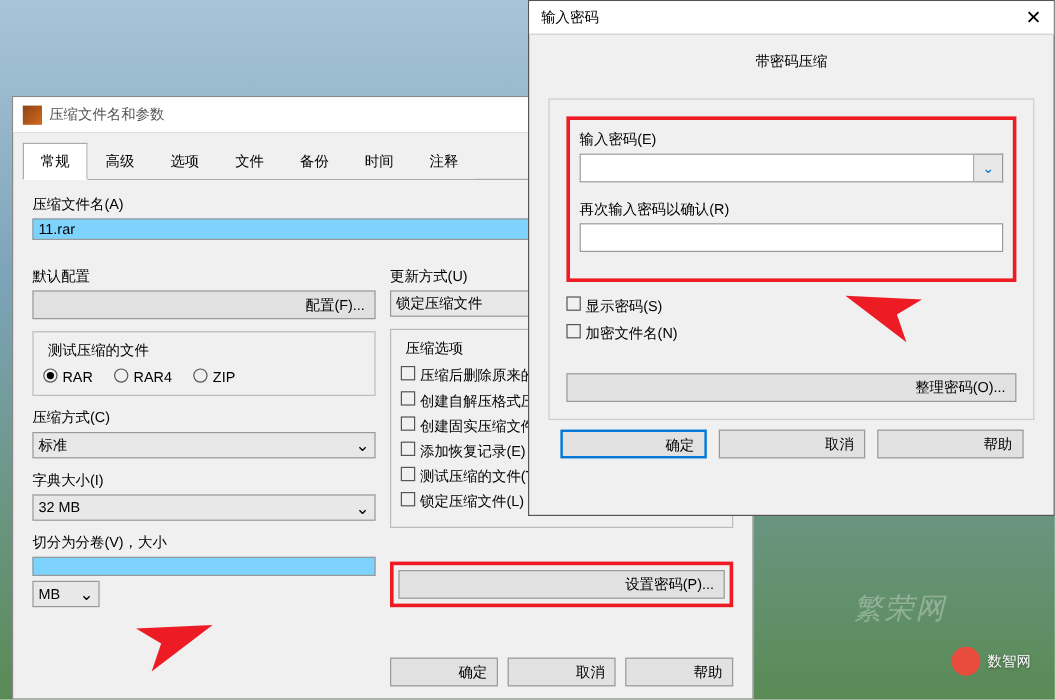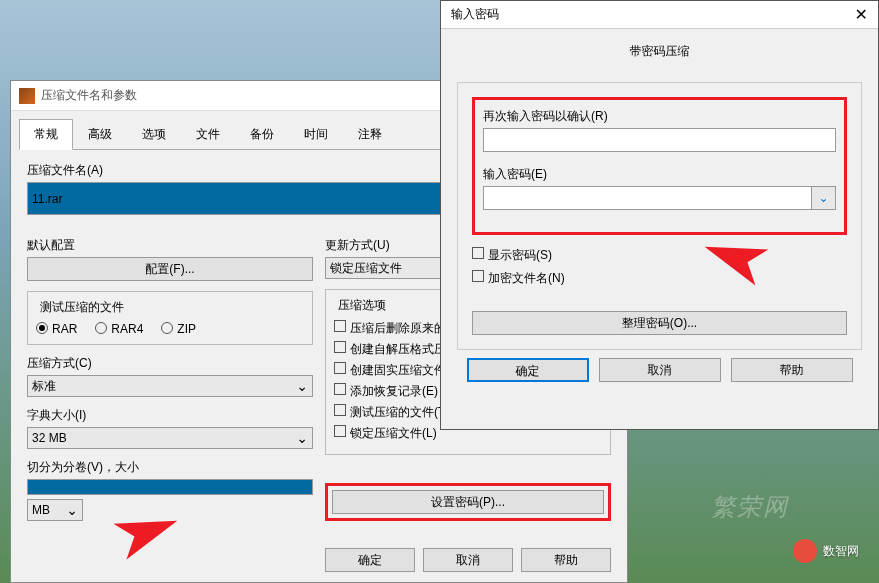--- a/index.html
+++ b/index.html
@@ -11,25 +11,25 @@
     .titlebar-text { color: #555; }
     
     .tabs { display: flex; margin: 8px 8px 0 8px; border-bottom: 1px solid #aaa; }
     .tab { padding: 6px 14px; background: #f0f0f0; border: 1px solid transparent; border-bottom: none; cursor: pointer; }
     .tab.active { background: #fff; border: 1px solid #aaa; border-bottom: 1px solid #fff; margin-bottom: -1px; }
     
     .content { padding: 12px 16px; display: flex; gap: 12px; }
     .col { flex: 1; }
     
     .label { display: block; margin-bottom: 3px; }
-    .text-input { width: 100%; height: 33px; border: 1px solid #999; background: #0369a1; padding: 0 4px; }
+    .text-input { width: 100%; height: 18px; border: 1px solid #999; background: #7dd3fc; padding: 0 4px; }
     .text-input.wide { width: 580px; }
     
     .section { margin-bottom: 10px; }
-    .btn { height: 24px; border: 1px solid #999; background: #e1e1e1; cursor: pointer; text-align: center; line-height: 22px; padding: 0 8px; }
+    .btn { height: 24px; border: 1px solid #999; background: #e1e1e1; cursor: pointer; text-align: right; line-height: 22px; padding: 0 8px; }
     .btn.wide { width: 100%; }
     
     .fieldset { border: 1px solid #bbb; padding: 8px; margin-bottom: 10px; }
     .fieldset-title { background: #f0f0f0; padding: 0 4px; margin-top: -16px; margin-bottom: 6px; display: inline-block; }
     
     .radio-row { display: flex; gap: 18px; }
     .radio-item, .check-item { display: flex; align-items: flex-start; gap: 4px; }
     .radio { width: 12px; height: 12px; border: 1px solid #555; border-radius: 50%; display: inline-flex; align-items: center; justify-content: center; }
     .radio.checked::after { content: ''; width: 6px; height: 6px; background: #000; border-radius: 50%; }
     .checkbox { width: 12px; height: 12px; border: 1px solid #555; display: inline-block; }
@@ -202,29 +202,29 @@
   <div class="pwd-title">
     <span>输入密码</span>
     <span class="close-x">✕</span>
   </div>
   <div class="pwd-subtitle">带密码压缩</div>
 
   <div class="pwd-body">
     <div class="pwd-inner">
       <div class="red-box" style="padding:8px;">
         <div class="pwd-field">
-          <span class="label">再次输入密码以确认(R)</span>
-          <input style="">
-        </div>
-        <div class="pwd-field">
           <span class="label">输入密码(E)</span>
           <div class="combo">
             <input style="">
             <div class="dd">⌄</div>
           </div>
+        </div>
+        <div class="pwd-field">
+          <span class="label">再次输入密码以确认(R)</span>
+          <input style="">
         </div>
       </div>
 
       <div class="pwd-checks">
         <div class="check-item">
             <span class="checkbox"></span>
             <span>显示密码(S)</span>
           </div>
         <div class="check-item">
             <span class="checkbox"></span>

